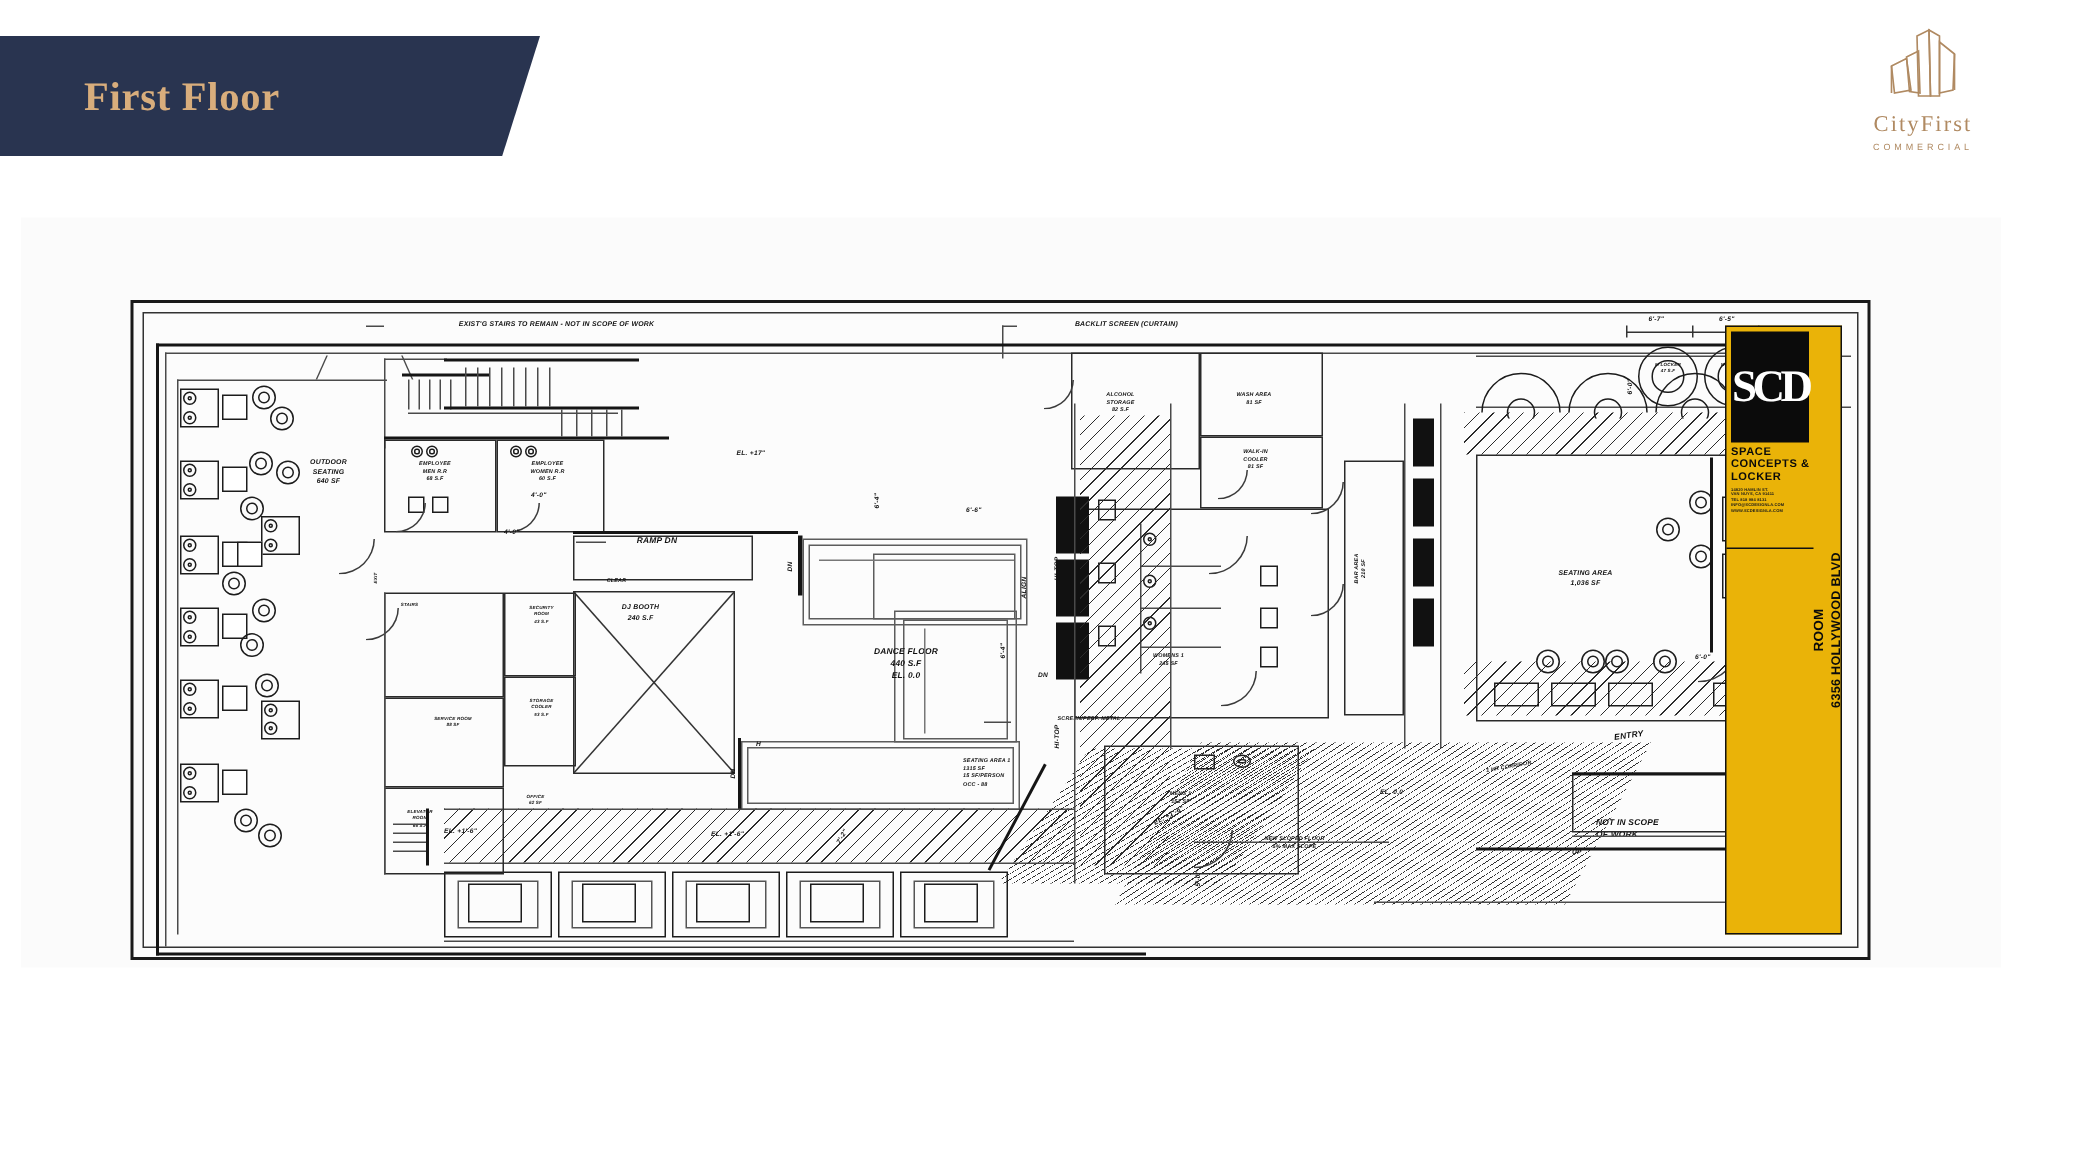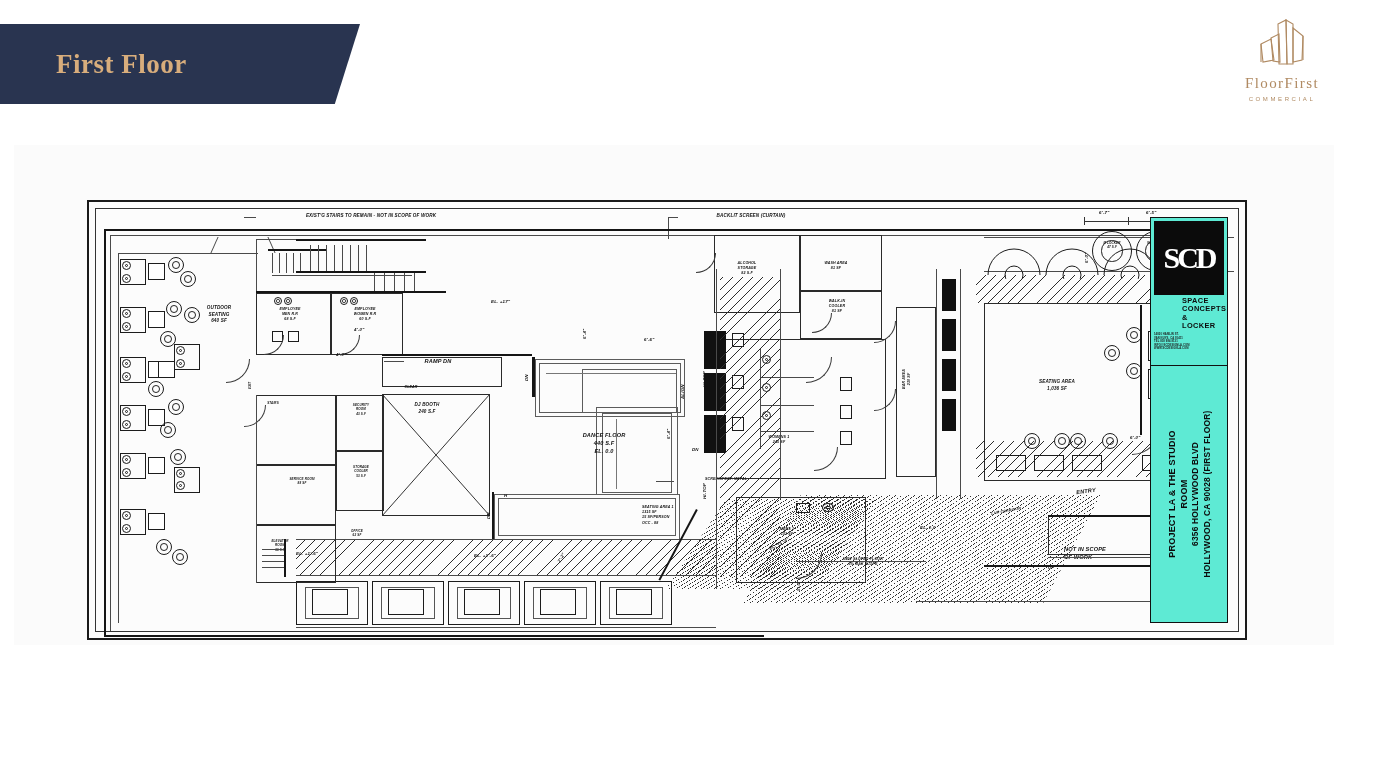--- a/index.html
+++ b/index.html
@@ -95,38 +95,38 @@
   }
   .dark{background:#111;}
   .door{
     position:absolute;border:1px solid #3a3a3a;border-radius:0 0 100% 0;
     border-left:none;border-top:none;box-sizing:border-box;
   }
 
   
   #title-block{
     position:absolute;right:10px;top:8px;width:78px;bottom:8px;
-    border:1px solid #111;background:#5eead4;box-sizing:border-box;
-    display:flex;flex-direction:column;
+    border:1px solid #111;background:#eab308;box-sizing:border-box;
+    display:flex;flex-direction:row;
   }
   #tb-logo-cell{
     height:148px;border-bottom:1px solid #111;position:relative;
     box-sizing:border-box;padding:3px;
   }
   #scd-mark{
     width:100%;height:74px;background:#0b0b0b;position:relative;
     display:flex;align-items:center;justify-content:center;
   }
   #scd-mark span{
     color:#fff;font-family:"Liberation Serif", serif;
     font-size:30px;font-weight:bold;letter-spacing:-3px;
   }
   #tb-firm{
     margin-top:2px;font-size:7.4px;font-weight:bold;line-height:1.12;
-    letter-spacing:.4px;color:#0b0b0b;margin-left:28px;
+    letter-spacing:.4px;color:#0b0b0b;
   }
   #tb-address{
     margin-top:3px;font-size:2.7px;font-weight:bold;line-height:1.3;
     color:#1b1b1b;letter-spacing:.1px;
   }
   #tb-project-cell{
     flex:1;position:relative;overflow:hidden;
   }
   #tb-project{
     position:absolute;left:50%;top:50%;
@@ -150,21 +150,21 @@
       <polygon points="14,30 24,25 27,46 16,48"></polygon>
       <polygon points="24,24 32,20 33,48 26,47"></polygon>
       <polygon points="31,10 39,6 40,50 32,50"></polygon>
       <polygon points="39,6 46,10 46,50 40,50"></polygon>
       <polygon points="46,14 56,22 55,46 46,48"></polygon>
       <line x1="14" y1="30" x2="14" y2="48"></line>
       <line x1="56" y1="22" x2="56" y2="46"></line>
     </g>
   </svg>
   <div id="brand-name">
-    <span class="cap">Floor</span><span class="cap">First</span>
+    <span class="cap">City</span><span class="cap">First</span>
   </div>
   <div id="brand-sub">COMMERCIAL</div>
 </div>
 
 <div id="drawing-sheet">
  <div id="plan-frame">
   <div id="plan-inner">
 
    <div class="lbl plain" style="left:160px;top:4px;width:230px;font-style:italic;font-size:4.6px;">EXIST'G STAIRS TO REMAIN - NOT IN SCOPE OF WORK</div>
    <div class="line" style="left:148px;top:8px;width:12px;height:1px;"></div>

